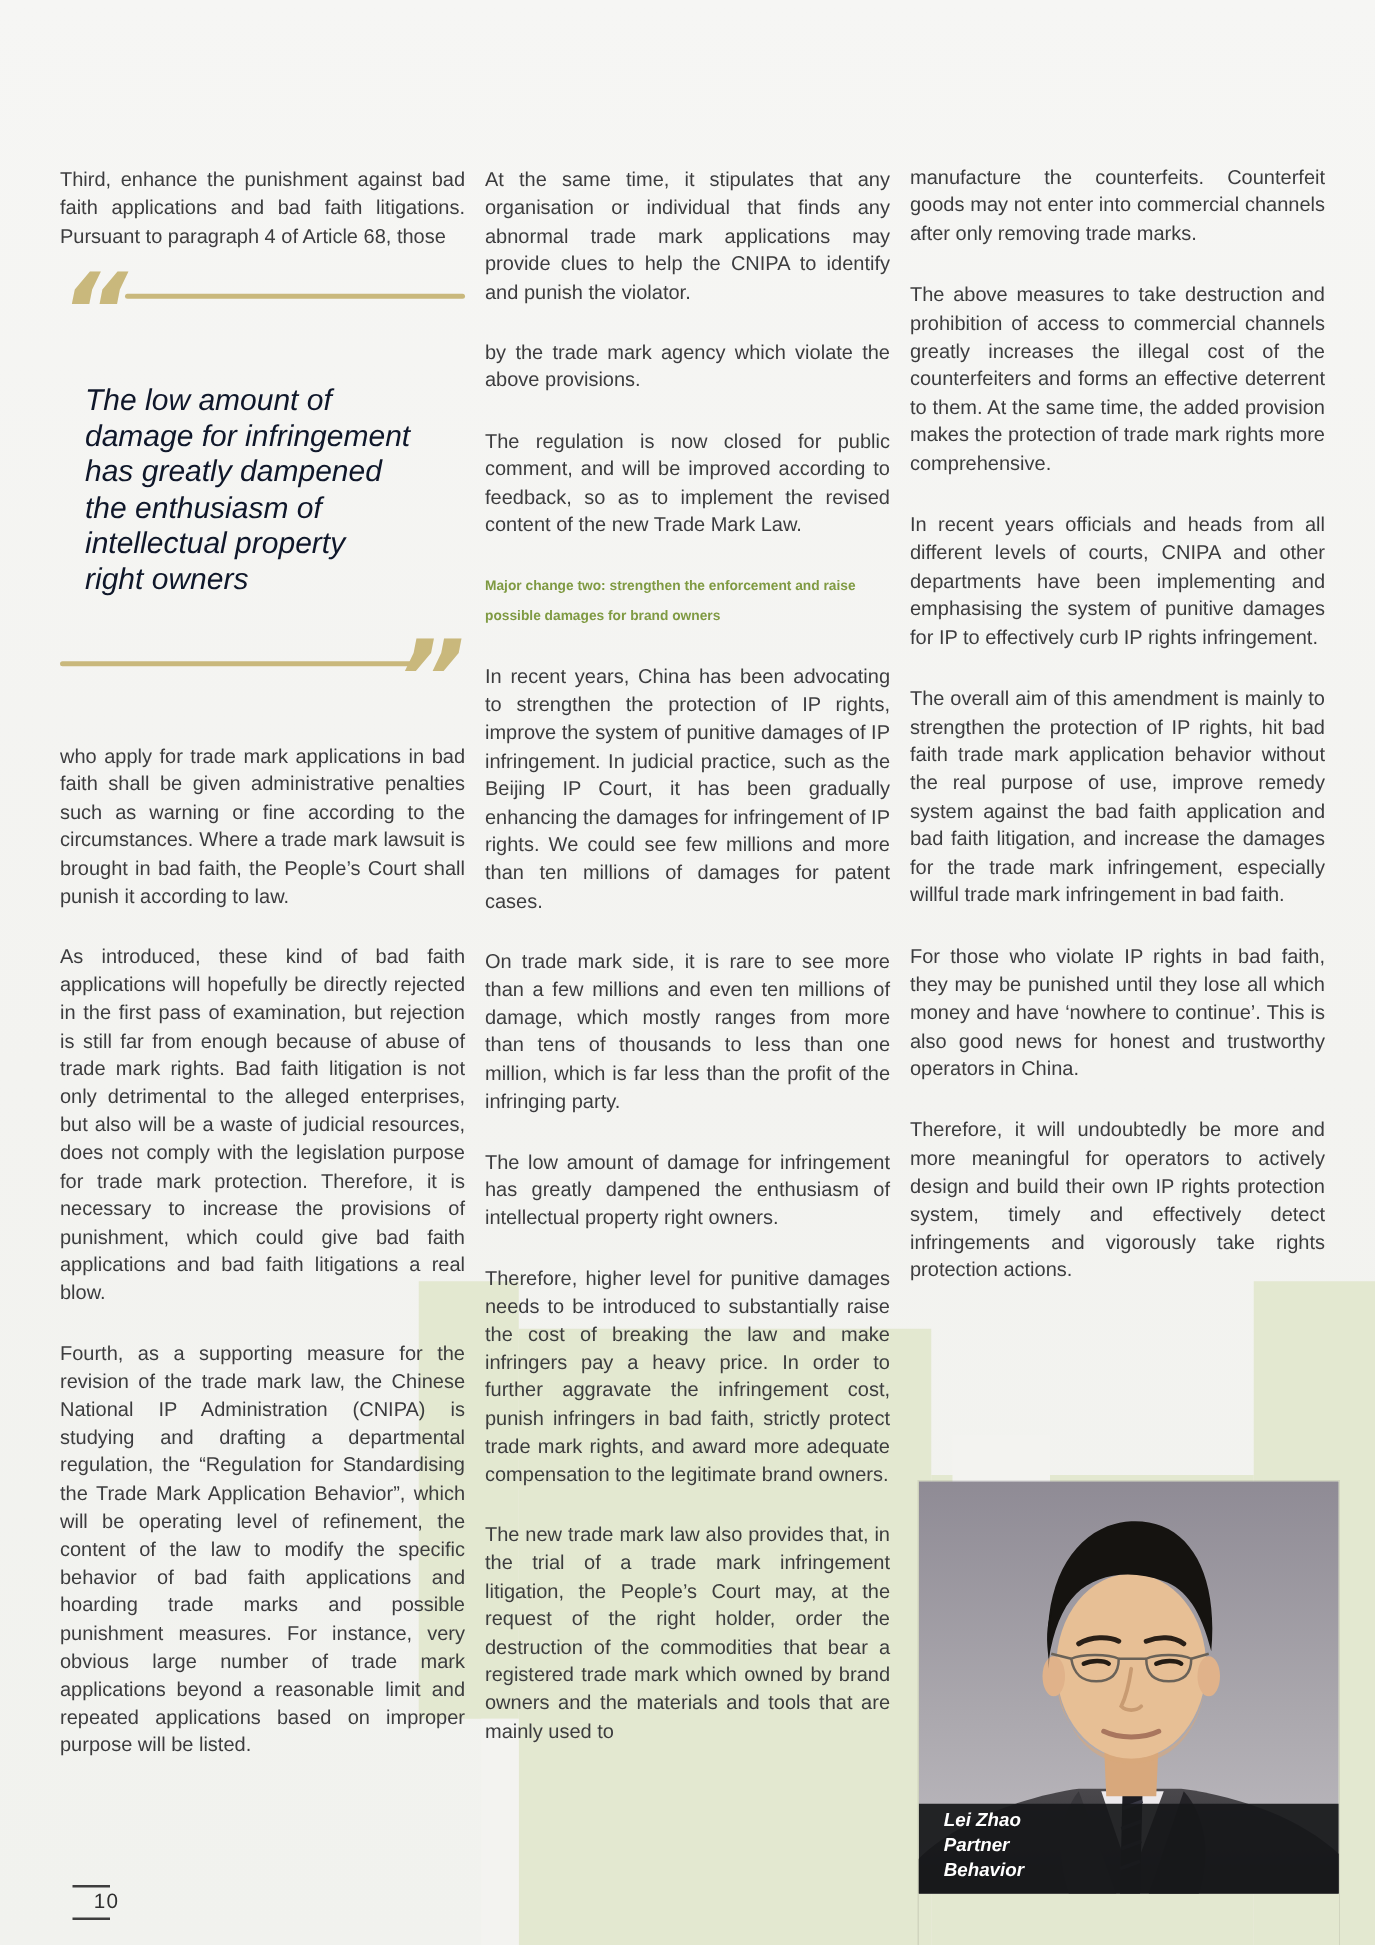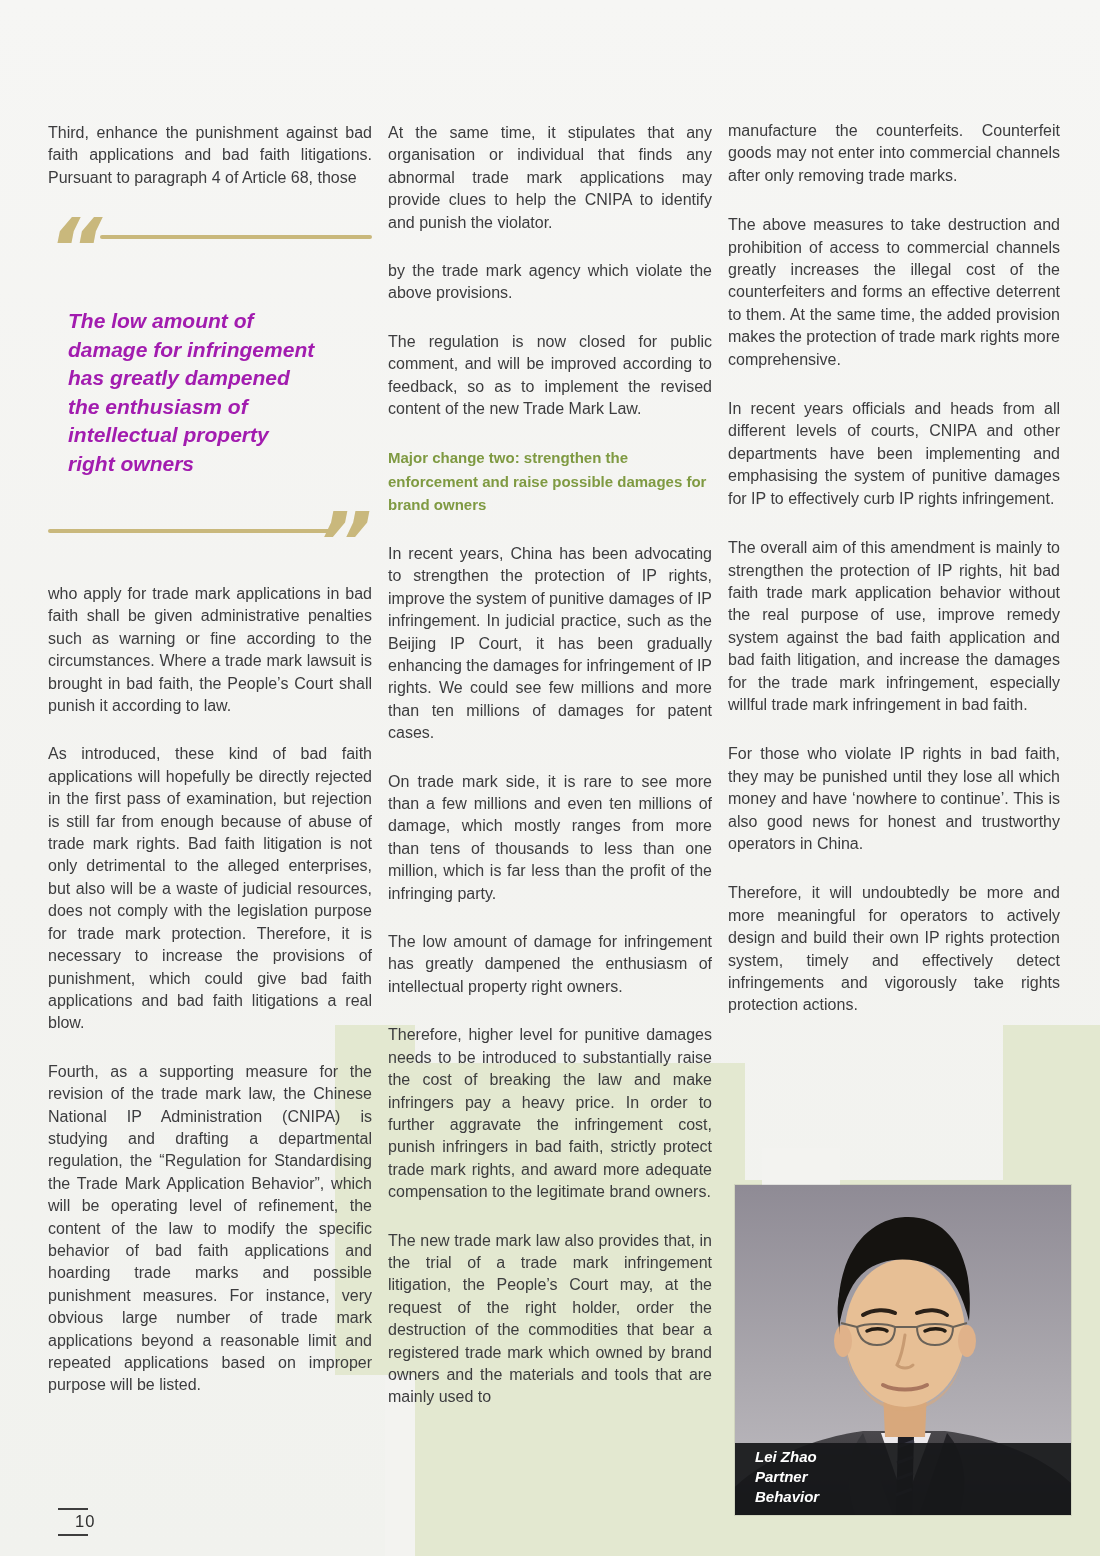--- a/index.html
+++ b/index.html
@@ -7,21 +7,21 @@
     width:1100px;height:1556px;position:relative;overflow:hidden;
     background:linear-gradient(180deg,#f6f6f4 0%,#f3f3f0 55%,#f1f2ee 100%);
     font-family:"Liberation Sans","DejaVu Sans",sans-serif;
     color:#3c3c3e;
   }
   .page{position:absolute;inset:0;}
   
   .bg-shapes{position:absolute;inset:0;z-index:0;}
   
   .col{position:absolute;z-index:2;font-size:16px;line-height:22.4px;text-align:justify;}
-  .col p{margin:0 0 26px 0;}
+  .col p{margin:12px 0 26px 0;}
   #col1-top{left:48px;top:122px;width:324px;}
   #col1-rest{left:48px;top:583px;width:324px;}
   #col2{left:388px;top:122px;width:324px;}
   #col3{left:728px;top:120px;width:332px;}
   #col3 p{margin-bottom:27px;}
   
   .quote-block{position:absolute;left:48px;top:205px;width:324px;height:372px;z-index:2;}
   .q-open-row,.q-close-row{position:absolute;left:0;right:0;}
   .q-open-row{top:0;height:52px;}
   .q-close-row{top:322px;height:48px;}
@@ -29,30 +29,30 @@
     font-family:"DejaVu Sans",sans-serif;font-style:italic;font-weight:bold;
     color:#c9b87c;font-size:84px;line-height:0;position:absolute;
   }
   .q-open-row .q-glyph{left:0;top:44px;}
   .q-close-row .q-glyph{right:0;top:16px;}
   .q-line{position:absolute;height:4px;background:#c9b87c;border-radius:2px;}
   .q-open-row .q-line{left:52px;right:0;top:30px;}
   .q-close-row .q-line{left:0;right:36px;top:2px;}
   .pull-quote{
     position:absolute;left:20px;top:102px;width:296px;
-    font-size:21px;font-weight:bold;font-style:italic;
-    color:#a21caf;line-height:28.5px;white-space:pre-line;text-align:left;
+    font-size:24px;font-weight:normal;font-style:italic;
+    color:#0f172a;line-height:28.5px;white-space:pre-line;text-align:left;
   }
   
   .section-heading{
-    color:#7f9a42;font-weight:bold;font-size:15px;line-height:23.5px;
+    color:#7f9a42;font-weight:bold;font-size:11px;line-height:23.5px;
     margin:24px 0 26px 0 !important;text-align:left;
   }
   
-  .photo{position:absolute;left:735px;top:1185px;width:336px;height:330px;z-index:3;
+  .photo{position:absolute;left:735px;top:1185px;width:336px;height:372px;z-index:3;
     box-shadow:0 0 0 1px rgba(0,0,0,0.08);}
   .photo svg{display:block;}
   .photo-caption{
     position:absolute;left:20px;top:262px;color:#ffffff;
     font-size:15px;font-weight:bold;font-style:italic;line-height:20px;
   }
   
   .page-number{
     position:absolute;left:58px;top:1508px;z-index:2;
     font-size:16.5px;color:#2f2f2f;letter-spacing:1px;

